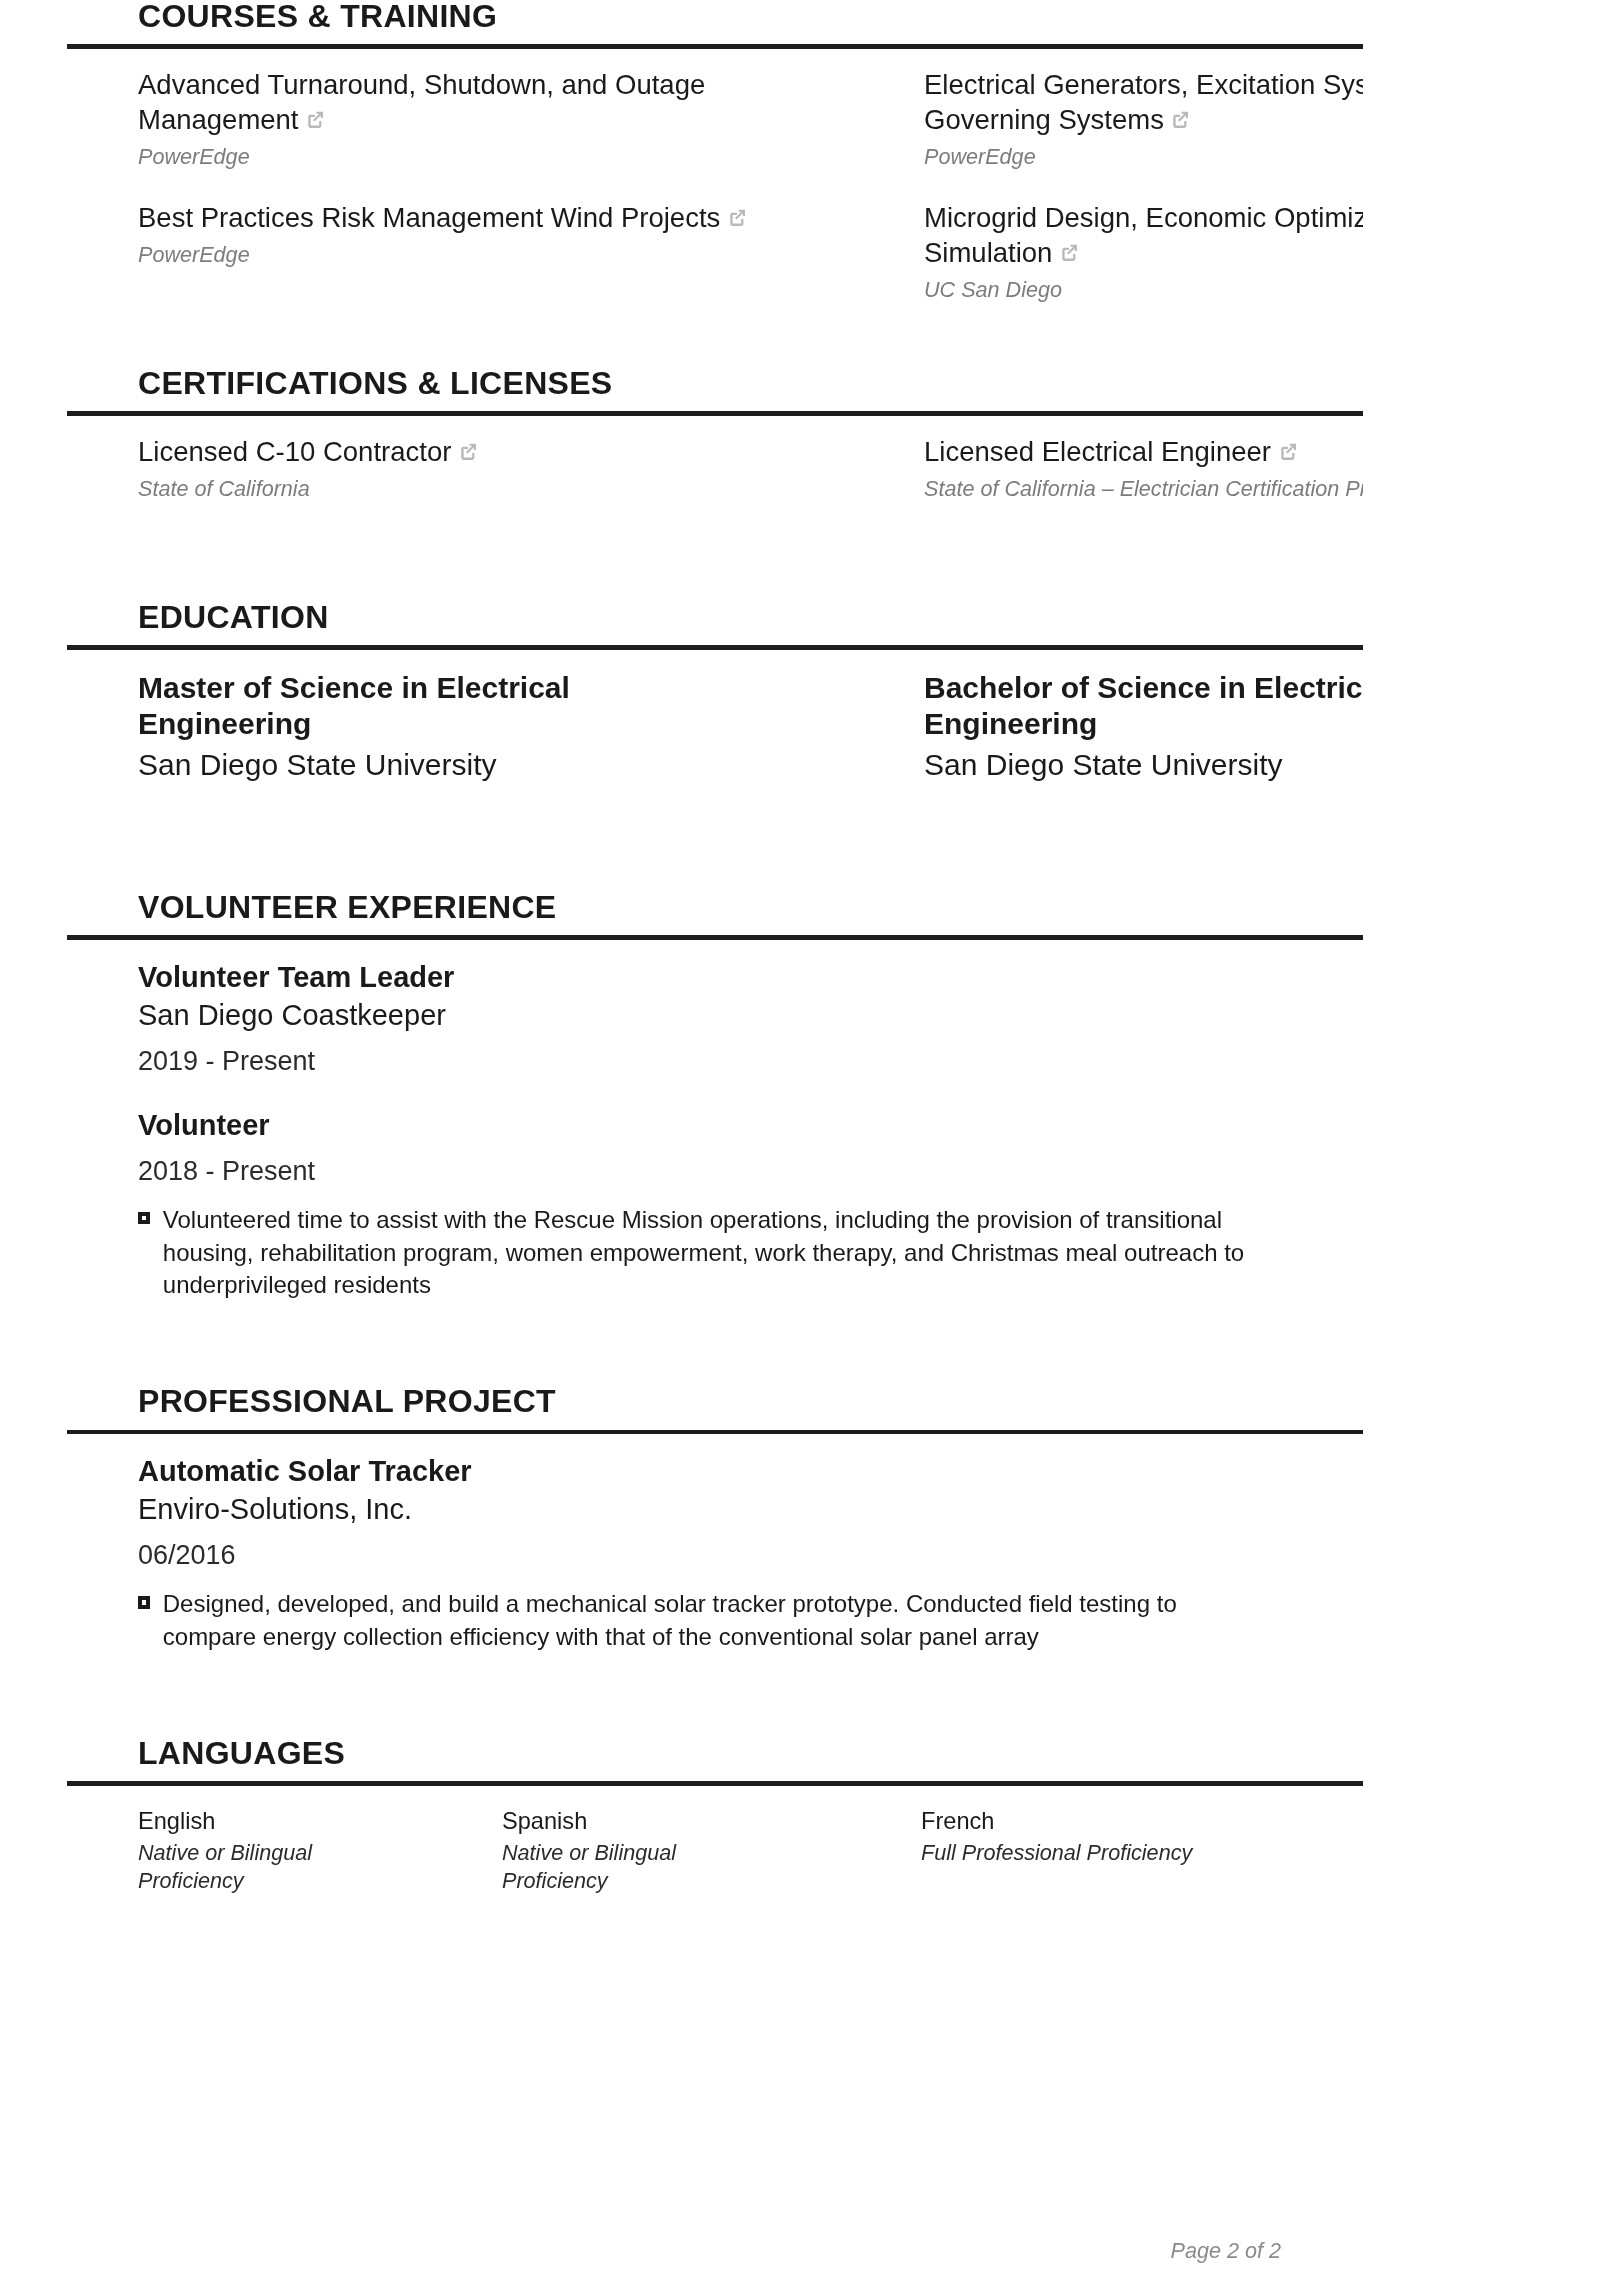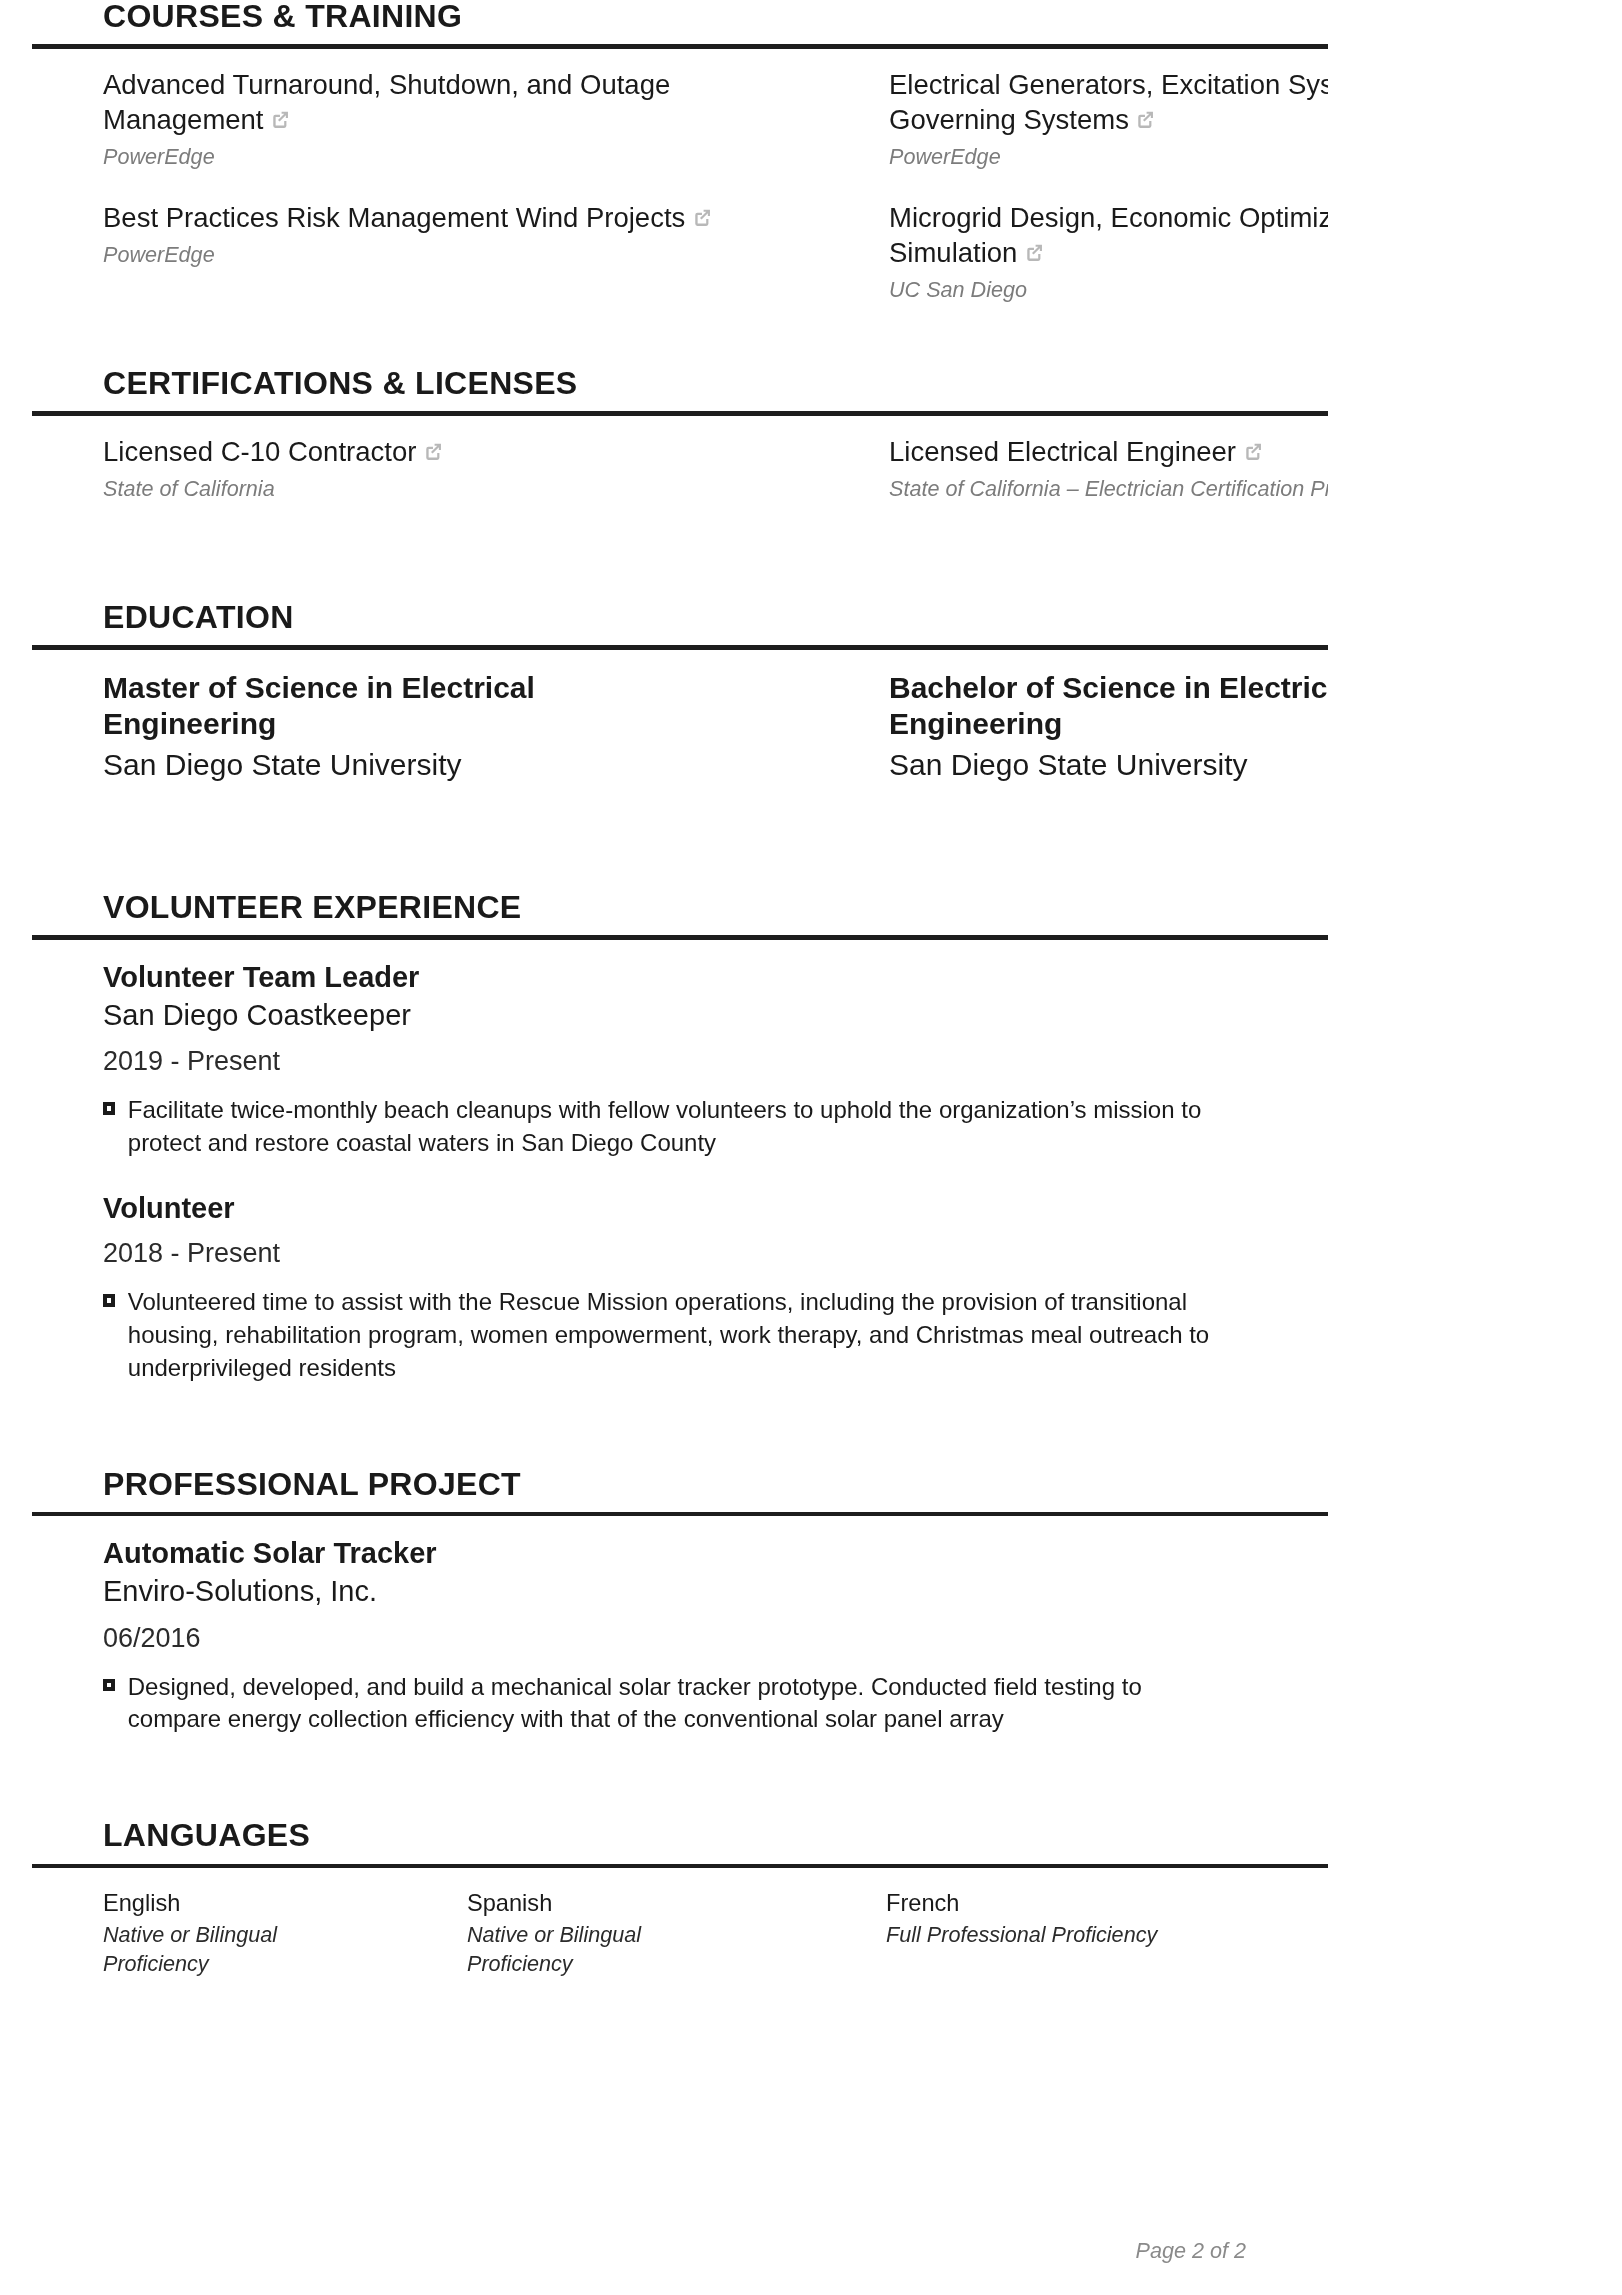--- a/index.html
+++ b/index.html
@@ -16,20 +16,21 @@
   }
 
   .page {
     position: relative;
     width: 1328px;
     height: 2295px;
     box-sizing: border-box;
     padding: 0 103px;
     background: #ffffff;
     overflow: hidden;
+    margin-left: 35px;
   }
 
   
   .section { position: relative; }
 
   .section-title {
     font-size: 32px;
     font-weight: 700;
     letter-spacing: 0.3px;
     color: #1a1a1a;
@@ -293,26 +294,20 @@
 
   <div class="section">
     <div class="section-title">VOLUNTEER EXPERIENCE</div>
     <div class="section-rule"></div>
     <div class="section-body">
 
       <div class="exp-block">
         <div class="exp-role">Volunteer Team Leader</div>
         <div class="exp-org">San Diego Coastkeeper</div>
         <div class="exp-dates">2019 - Present</div>
-        <div class="bullets">
-          <div class="bullet">
-            <span class="bullet-marker"></span>
-            <span class="bullet-text">Facilitate twice-monthly beach cleanups with fellow volunteers to uphold the organization’s mission to protect and restore coastal waters in San Diego County</span>
-          </div>
-        </div>
       </div>
 
       <div class="exp-block">
         <div class="exp-role">Volunteer</div>
         <div class="exp-dates">2018 - Present</div>
         <div class="bullets">
           <div class="bullet">
             <span class="bullet-marker"></span>
             <span class="bullet-text">Volunteered time to assist with the Rescue Mission operations, including the provision of transitional housing, rehabilitation program, women empowerment, work therapy, and Christmas meal outreach to underprivileged residents</span>
           </div>

